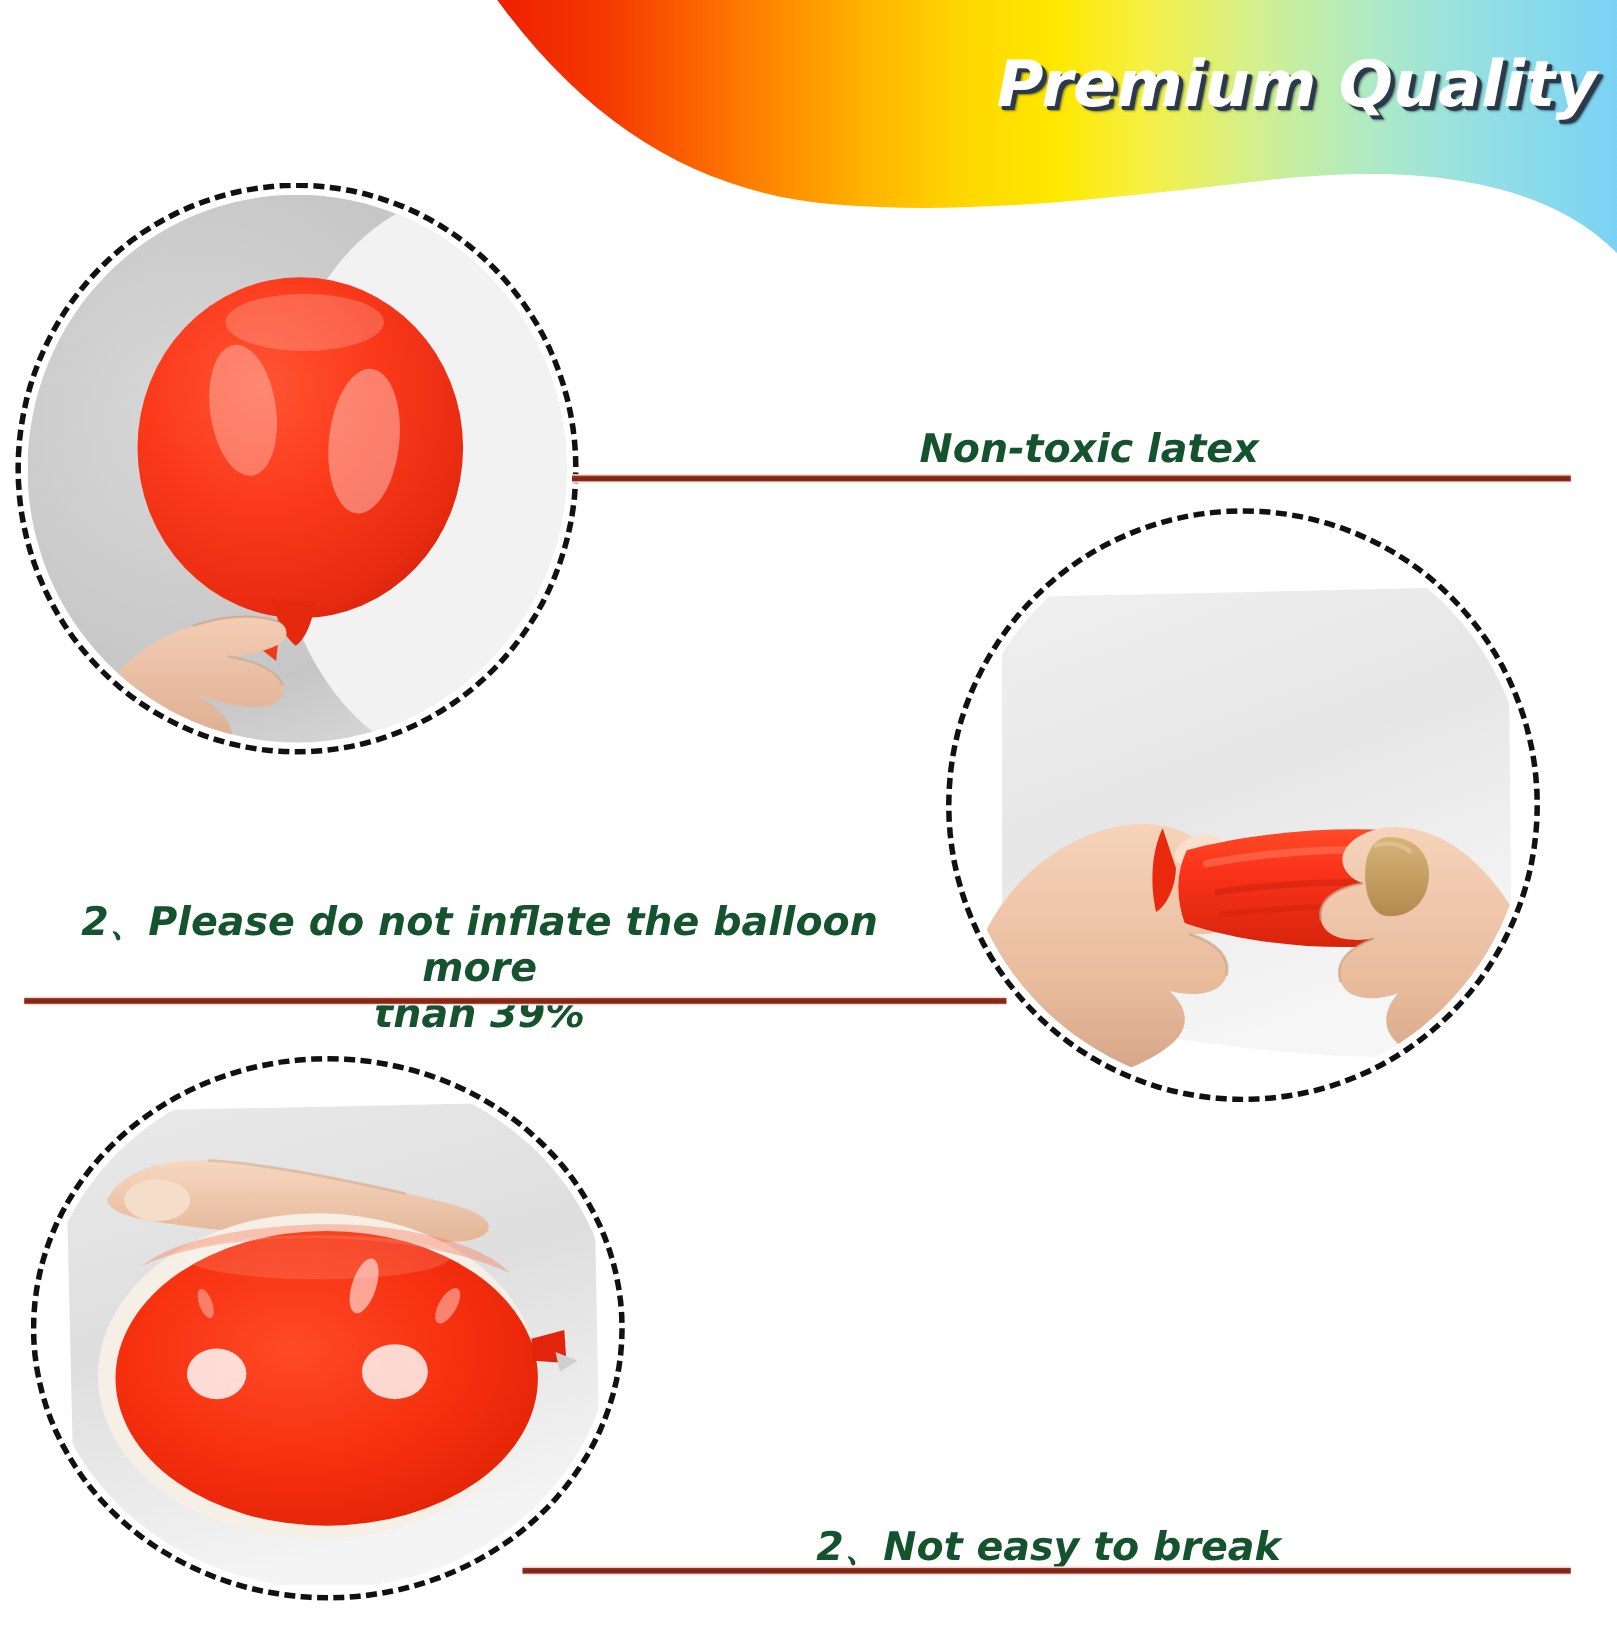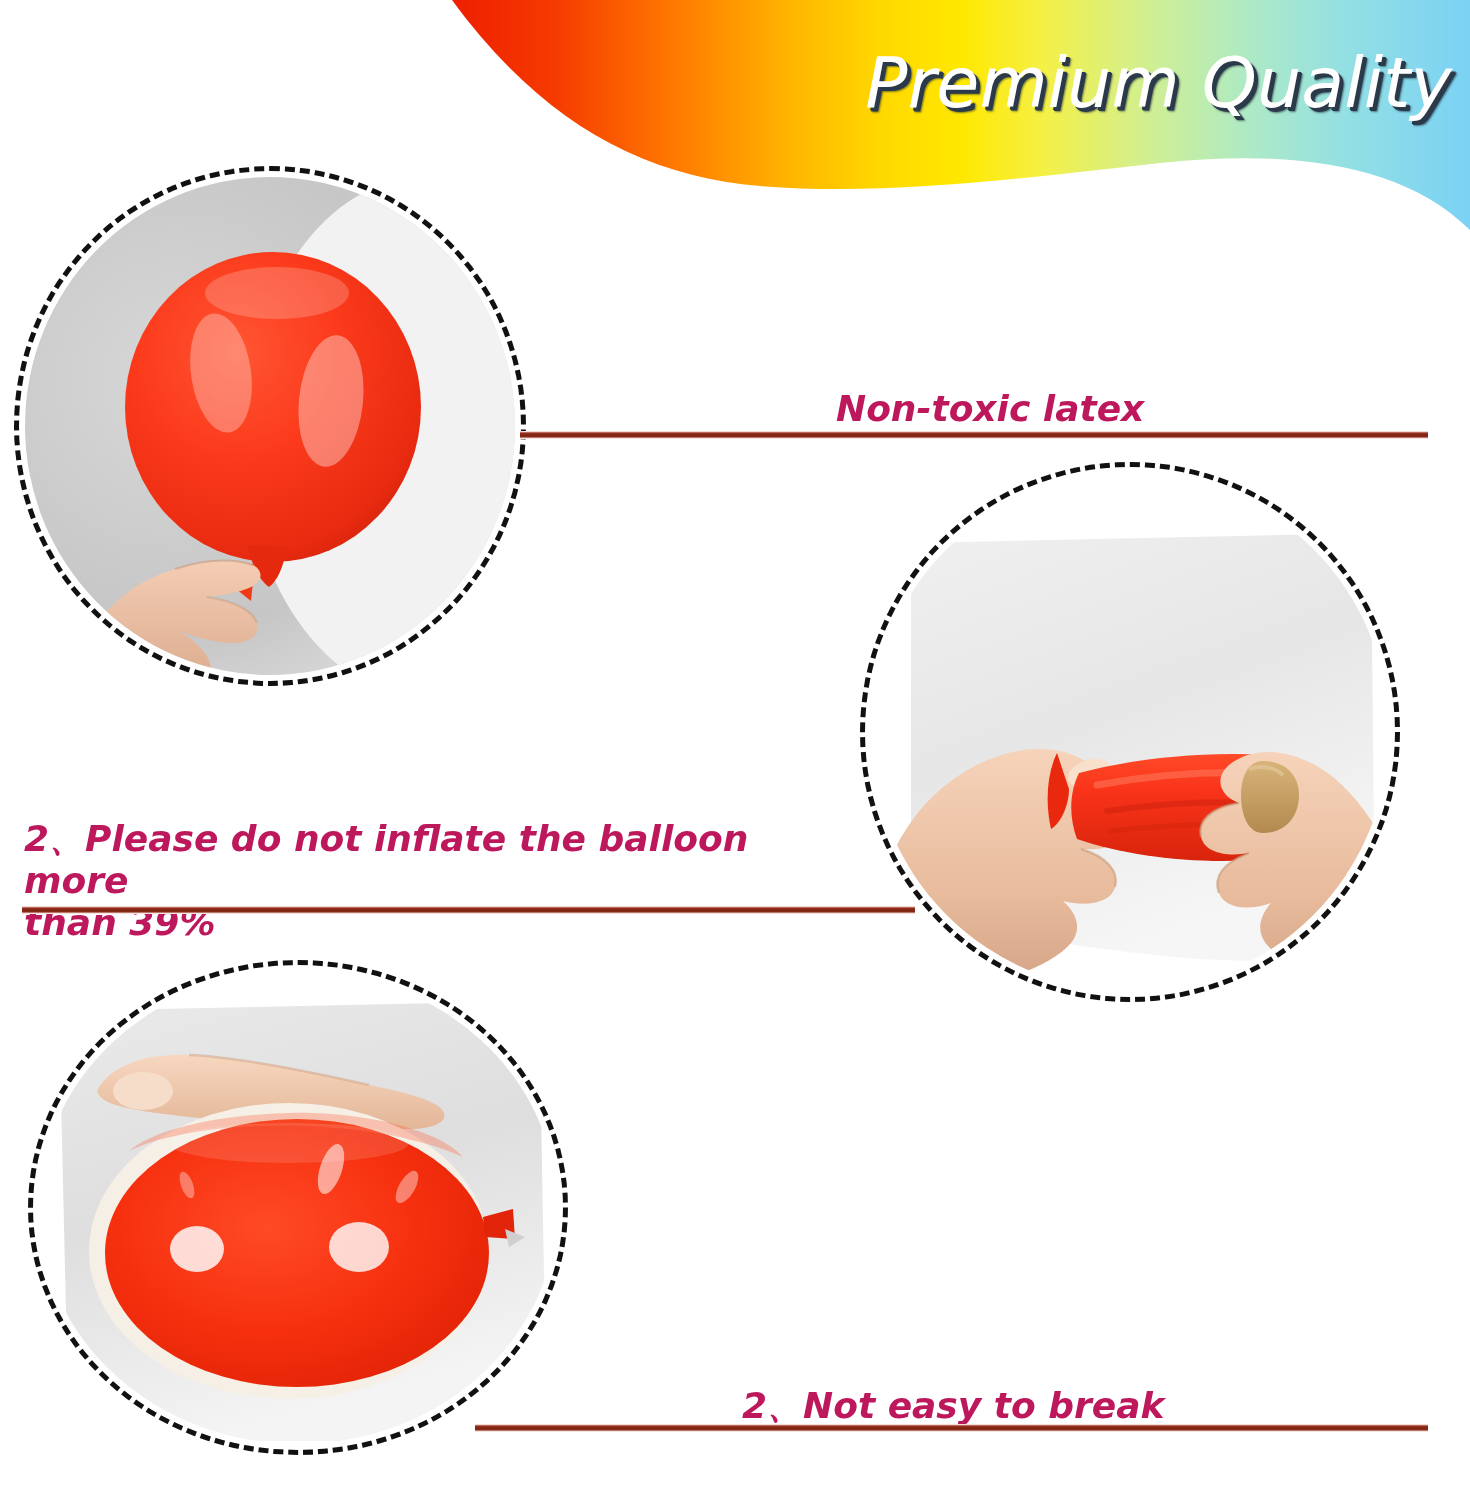--- a/index.html
+++ b/index.html
@@ -24,22 +24,22 @@
     height: 230px;
     overflow: hidden;
   }
   #header-banner svg {
     display: block;
   }
   #banner-title {
     position: absolute;
     right: 18px;
     top: 42px;
-    font-size: 70px;
-    font-weight: normal;
+    font-size: 58px;
+    font-weight: bold;
     font-style: italic;
     color: #ffffff;
     letter-spacing: 0px;
     white-space: nowrap;
     text-shadow:
        3px 3px 0 #2b3a4a,
        4px 4px 0 #2b3a4a,
        5px 5px 2px rgba(20,35,50,0.55);
     font-family: "DejaVu Sans", sans-serif;
   }
@@ -78,25 +78,25 @@
     width: 540px;
     height: 495px;
   }
 
   
   .caption-text {
     position: absolute;
     font-size: 36px;
     font-weight: bold;
     font-style: italic;
-    color: #be185d;
+    color: #14532d;
     white-space: nowrap;
     font-family: "DejaVu Sans", sans-serif;
   }
-  .caption-text.multiline { white-space: normal; text-align: left; line-height: 1.16; }
+  .caption-text.multiline { white-space: normal; text-align: center; line-height: 1.16; }
 
   .rule-line {
     position: absolute;
     height: 8px;
     background: linear-gradient(to bottom,
         #f3dcd6 0%, #f3dcd6 12%,
         #9d3322 22%, #7d2413 50%, #8c2c1a 76%,
         #f0d8d2 88%, #faf1ee 100%);
   }
 

